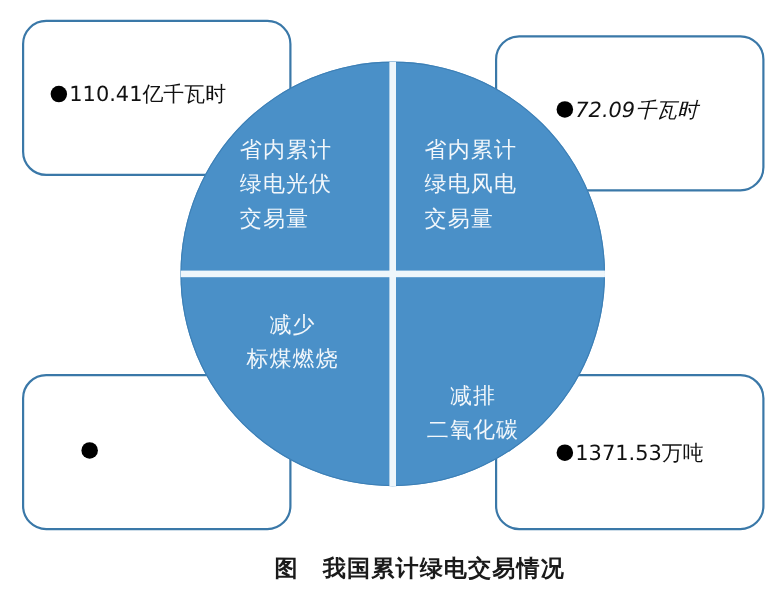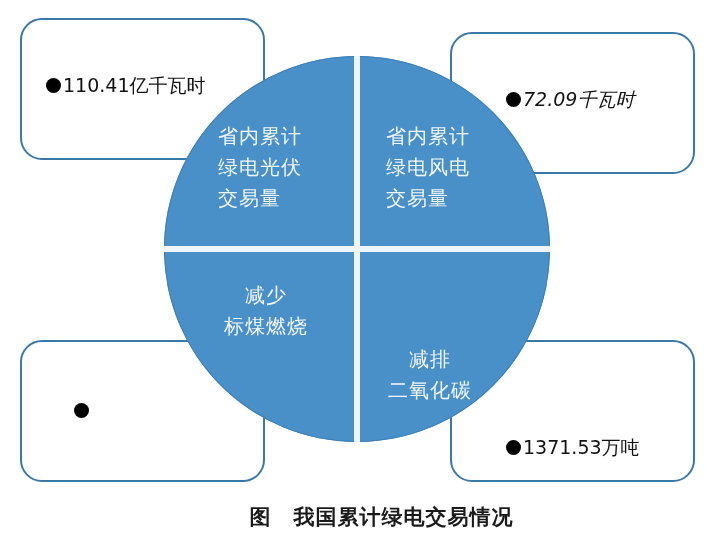--- a/index.html
+++ b/index.html
@@ -32,21 +32,21 @@
       vertical-align: -1px;
       margin-right: 2px;
     }
     #box-tl { left: 20px; top: 18px; }
     #box-tr { left: 450px; top: 32px; font-style: italic; }
     #box-bl { left: 20px; top: 340px; }
     #box-br { left: 450px; top: 340px; }
     #box-tl .val { left: 24px; top: 53px; }
     #box-tr .val { left: 54px; top: 53px; }
     #box-bl .val { left: 52px; top: 57px; }
-    #box-br .val { left: 54px; top: 57px; margin-top: 36px; }
+    #box-br .val { left: 54px; top: 57px; }
 
     .circle {
       position: absolute;
       left: 164px; top: 56px;
       width: 386px; height: 386px;
       border-radius: 50%;
       background: #4a90c8;
       box-shadow: 0 0 0 1px #3d7fb5 inset;
       overflow: hidden;
     }

